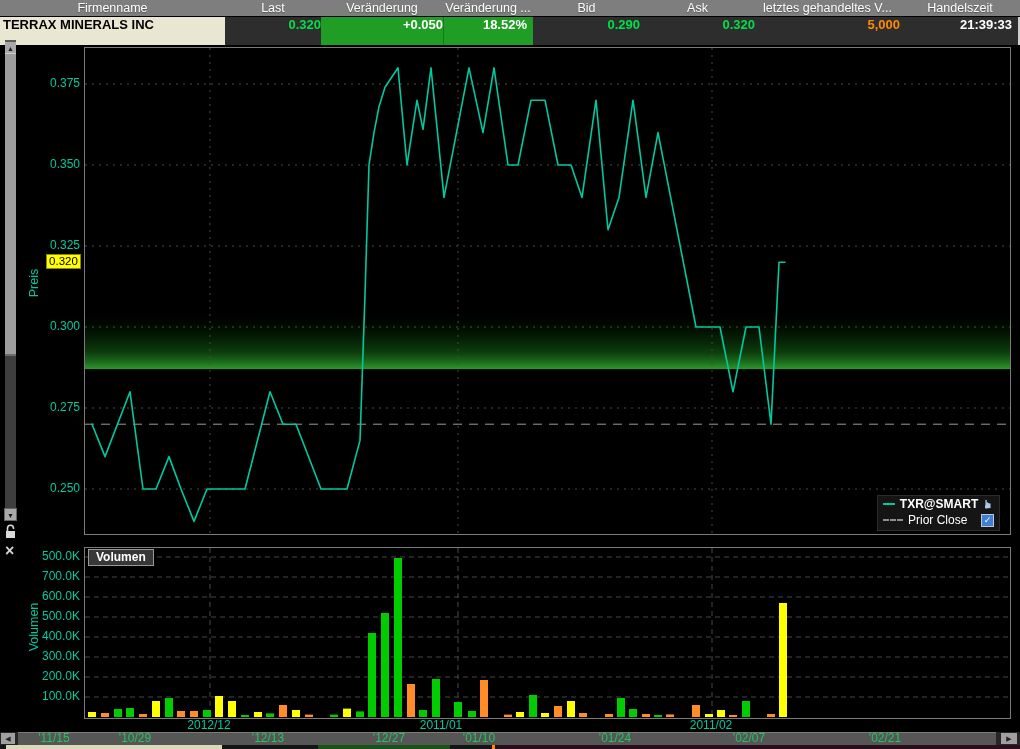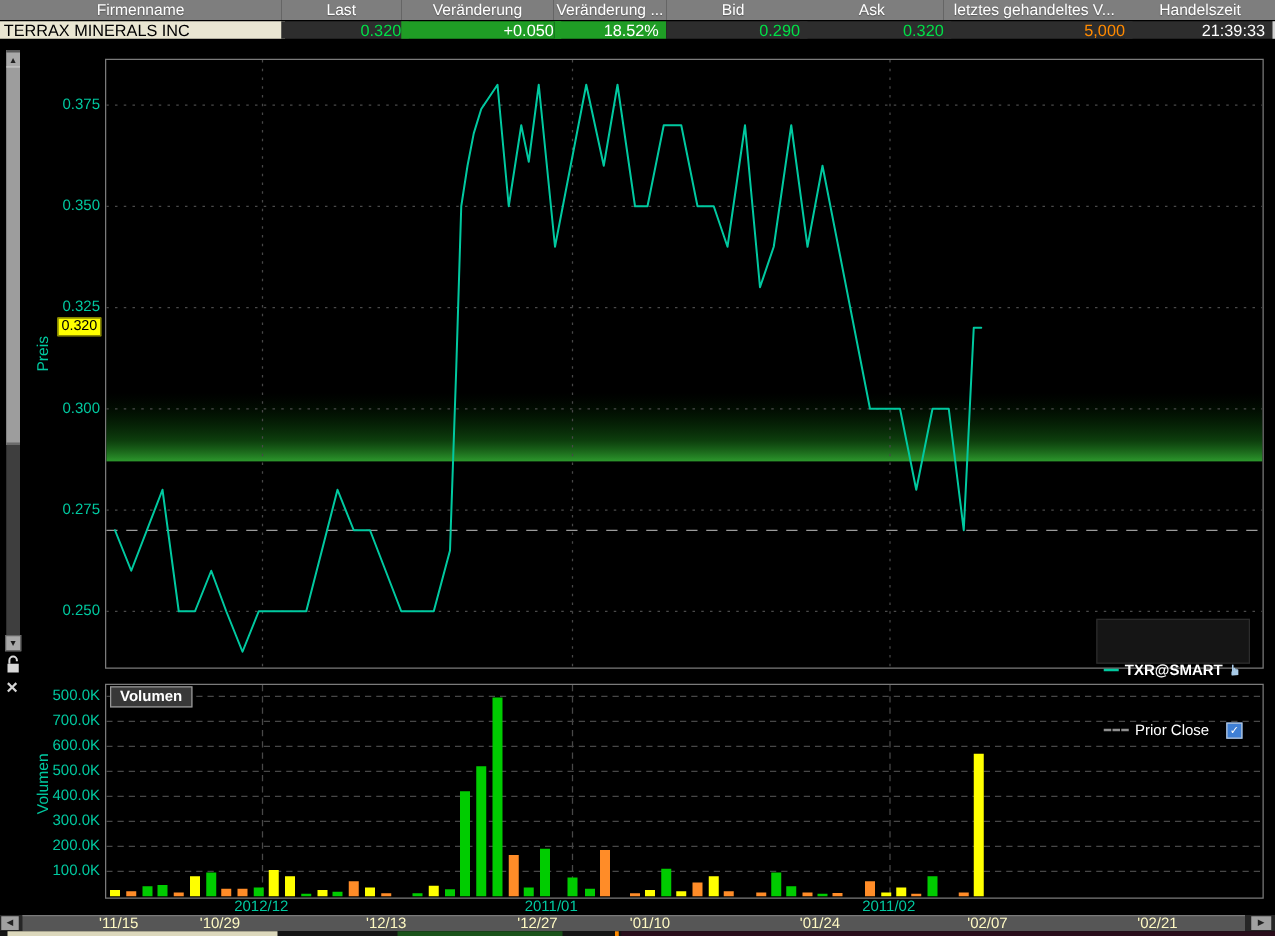--- a/index.html
+++ b/index.html
@@ -3,45 +3,45 @@
 <meta charset="utf-8">
 <style>
   html,body{margin:0;padding:0;background:#000;}
   #root{position:relative;width:1020px;height:749px;background:#000;overflow:hidden;
         font-family:"Liberation Sans","DejaVu Sans",sans-serif;-webkit-font-smoothing:antialiased;}
   
   .c0{left:0;width:225px}.c1{left:225px;width:96px}.c2{left:321px;width:122px}.c3{left:443px;width:90px}
   .c4{left:533px;width:107px}.c5{left:640px;width:115px}.c6{left:755px;width:145px}.c7{left:900px;width:120px}
   .hcell{position:absolute;top:0;height:16px;line-height:16px;background:#7e7e7e;color:#fff;
          font-size:12.5px;text-align:center;white-space:nowrap;overflow:hidden;text-shadow:0 1px 1px rgba(0,0,0,.35);}
-  .vcell{position:absolute;top:17px;height:14px;line-height:16px;font-size:13px;white-space:nowrap;overflow:hidden;}
+  .vcell{position:absolute;top:17px;height:28px;line-height:16px;font-size:13px;white-space:nowrap;overflow:hidden;font-weight:bold;}
   .dark{background:#2d2d2d;}
   .num{text-align:right;padding-right:6px;}
   #q-company{background:var(--namecell);color:#000;text-align:left;padding-left:3px;}
   #q-last,#q-bid,#q-ask{color:var(--valgreen);}
   #q-change,#q-pct{background:var(--upgreen);color:#fff;}
   #q-pct{border-left:1px solid #157a1c;box-sizing:border-box;}
   #q-size{color:var(--orange);}
   #q-time{color:#fff;border-right:2px solid #cfcfcf;box-sizing:border-box;}
   
   #price-plot{position:absolute;left:84px;top:47px;width:925px;height:486px;border:1px solid #7b7b7b;background:#000;}
   #volume-plot{position:absolute;left:84px;top:547px;width:925px;height:170px;border:1px solid #7b7b7b;background:#000;}
   .ytick{position:absolute;left:28px;width:52px;text-align:right;color:var(--teal);font-size:12px;line-height:14px;}
   .month{position:absolute;top:719px;transform:translateX(-50%);color:var(--teal);font-size:12px;line-height:13px;}
-  .datelabel{position:absolute;top:0;transform:translateX(-50%);color:#fef9c3;font-size:12px;line-height:13px;z-index:3;margin-left:41px;}
+  .datelabel{position:absolute;top:0;transform:translateX(-50%);color:#22c55e;font-size:12px;line-height:13px;z-index:3;}
   .axis-title{position:absolute;color:var(--teal);font-size:12.5px;transform:rotate(-90deg);text-align:center;}
   #preis-title{left:4px;top:276px;width:60px;}
   #vol-title{left:2px;top:620px;width:64px;}
   #price-tag{position:absolute;left:46px;top:254px;width:33px;height:13px;background:#ffff00;color:#000;
              font-size:11.5px;line-height:13px;text-align:center;border:1px solid #8a8a00;}
   #vol-chip{position:absolute;left:88px;top:549px;height:15px;line-height:15px;padding:0 7px;background:#383838;
             border:1px solid #989898;color:#fff;font-weight:bold;font-size:12px;}
   
   #legend{position:absolute;left:877px;top:495px;width:121px;height:34px;background:#151515;border:1px solid #2c2c2c;z-index:2;}
-  .lrow{display:flex;align-items:center;height:16px;padding:0 5px;gap:5px;margin-top:32px;}
+  .lrow{display:flex;align-items:center;height:16px;padding:0 5px;gap:5px;}
   .lswatch-line{width:20px;height:0;border-top:2px solid var(--teal);}
   .lswatch-dash{width:20px;height:0;border-top:2px dashed #8f8f8f;}
   .llabel{color:#fff;font-size:12px;white-space:nowrap;flex:1;}
   .llabel.b{font-weight:bold;}
   #legend-hand{display:inline-block;transform:rotate(-90deg);color:#a9cbe8;font-size:12px;}
   #legend-check{display:inline-block;width:11px;height:11px;background:#3f7fd4;border:1px solid #b9c7d9;
                 color:#fff;font-size:9px;line-height:11px;text-align:center;}
   
   #vscroll{position:absolute;left:5px;top:40px;width:11px;height:468px;background:#3e3e3e;}
   #vscroll-up{position:absolute;left:0;top:0;width:11px;height:13px;background:#a9a9a9;color:#222;

